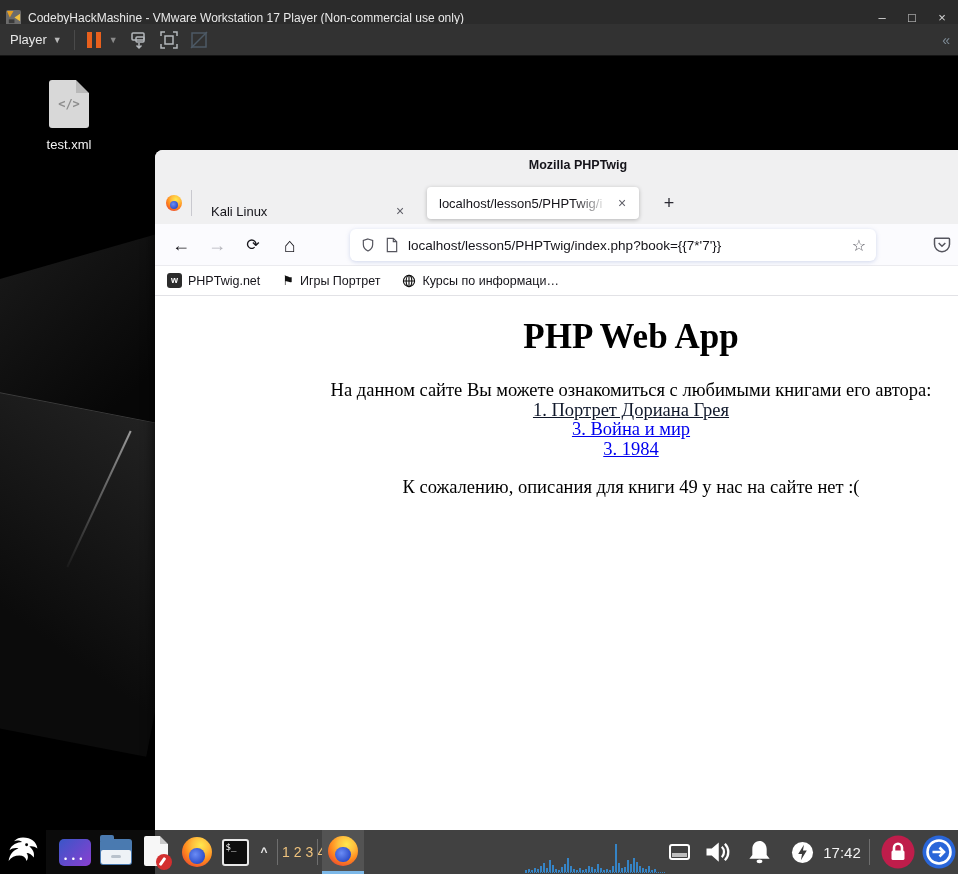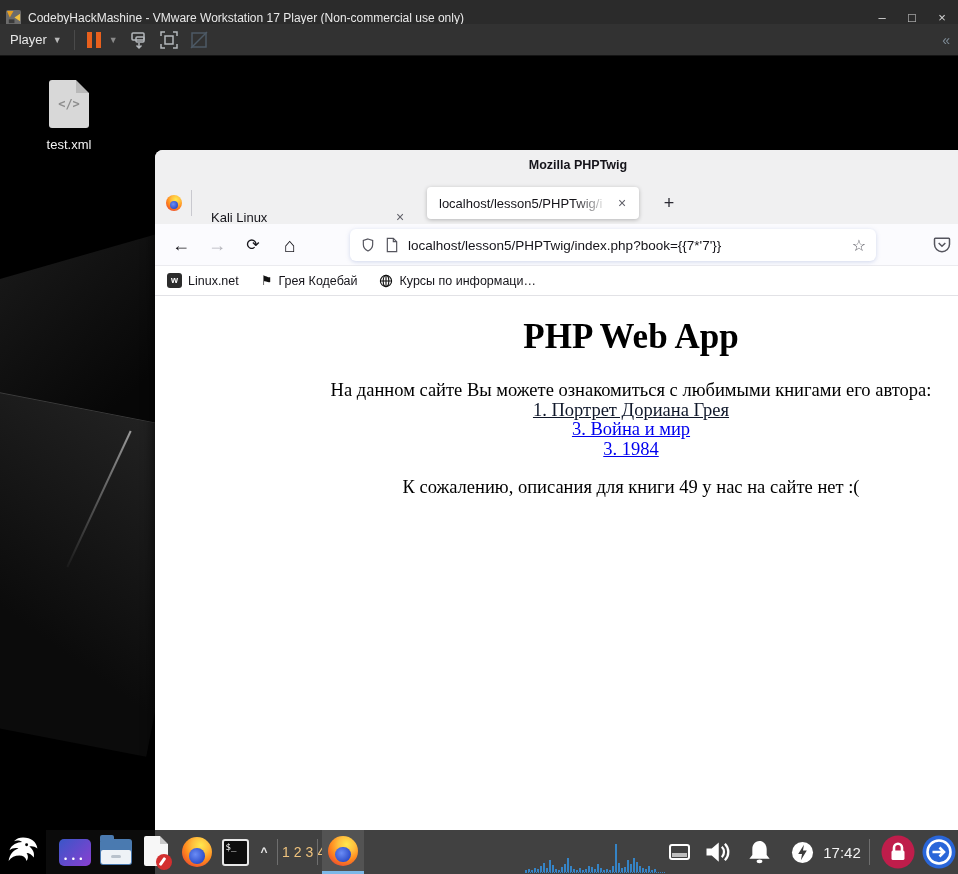--- a/index.html
+++ b/index.html
@@ -40,21 +40,21 @@
   .ff-titlebar { position:relative; height:32px; background:#f0f0f1; }
   .ff-logo { position:absolute; left:9px; top:7px; width:18px; height:18px; }
   .ff-title { position:absolute; left:423px; top:8px; transform:translateX(-50%); font-size:12.5px; font-weight:bold; color:#15141a; white-space:nowrap; }
 
   .fx-ball { border-radius:50%; background:radial-gradient(circle at 62% 28%, #ffe94d 0%, #ffbe3d 30%, #ff8a1e 55%, #f0572c 78%, #d8427e 95%); position:relative; overflow:hidden; }
   .fx-ball::after { content:""; position:absolute; left:24%; top:38%; width:52%; height:52%; border-radius:50%; background:radial-gradient(circle at 40% 40%, #6a8cf5, #2b4bc8 75%); }
 
   .ff-tabbar { position:relative; height:42px; background:#f0f0f1; }
   .tab-favicon { position:absolute; left:11px; top:13px; width:16px; height:16px; }
   .tab-divider { position:absolute; left:36px; top:8px; width:1px; height:26px; background:#c9c9cf; }
-  .tab { position:absolute; top:14px; height:42px; display:flex; align-items:center; }
+  .tab { position:absolute; top:8px; height:42px; display:flex; align-items:center; }
   .tab-inactive { left:37px; width:227px; padding:0 10px 0 19px; }
   .tab-label { font-size:13px; color:#15141a; white-space:nowrap; overflow:hidden; flex:1; }
   .tab-close { color:#5f5f68; font-size:14px; width:18px; text-align:center; flex:0 0 auto; }
   .tab-active { left:272px; width:212px; top:5px; height:32px; background:#fff; border-radius:4px; box-shadow:0 1px 4px rgba(0,0,0,.25); padding:0 8px 0 12px; }
   .tab-active .tab-label { -webkit-mask-image:linear-gradient(to right,#000 78%,transparent 97%); mask-image:linear-gradient(to right,#000 78%,transparent 97%); }
   .newtab-btn { position:absolute; left:502px; top:10px; width:24px; height:24px; font-size:18px; color:#2b2a33; text-align:center; line-height:22px; }
 
   .ff-navbar { position:relative; height:42px; background:#fbfbfe; border-bottom:1px solid #ebebef; }
   .nav-ico { position:absolute; top:8px; width:28px; height:26px; text-align:center; font-size:18px; line-height:26px; color:#15141a; }
   .nav-back { left:12px; }
@@ -216,25 +216,25 @@
         </div>
         <svg class="pocket-btn" viewBox="0 0 24 24" fill="none" stroke="#55555e" stroke-width="1.8">
           <path d="M4 4h16c.6 0 1 .4 1 1v6a9 9 0 01-18 0V5c0-.6.4-1 1-1z"></path>
             <path d="M8 9.5l4 4 4-4"></path>
         </svg>
       </div>
 
       <div class="ff-bookmarks">
         <span class="bm-item">
           <span class="bm-codeby">w</span>
-          <span>Linux.net</span>
+          <span>PHPTwig.net</span>
         </span>
         <span class="bm-item">
           <span class="bm-flag">⚑</span>
-          <span>Грея Кодебай</span>
+          <span>Игры Портрет</span>
         </span>
         <span class="bm-item">
           <svg width="14" height="14" viewBox="0 0 20 20" fill="none" stroke="#111" stroke-width="1.6">
             <circle cx="10" cy="10" r="8"></circle>
               <path d="M2 10h16 M10 2v16"></path>
               <ellipse cx="10" cy="10" rx="4" ry="8"></ellipse>
           </svg>
           <span>Курсы по информаци…</span>
         </span>
       </div>

